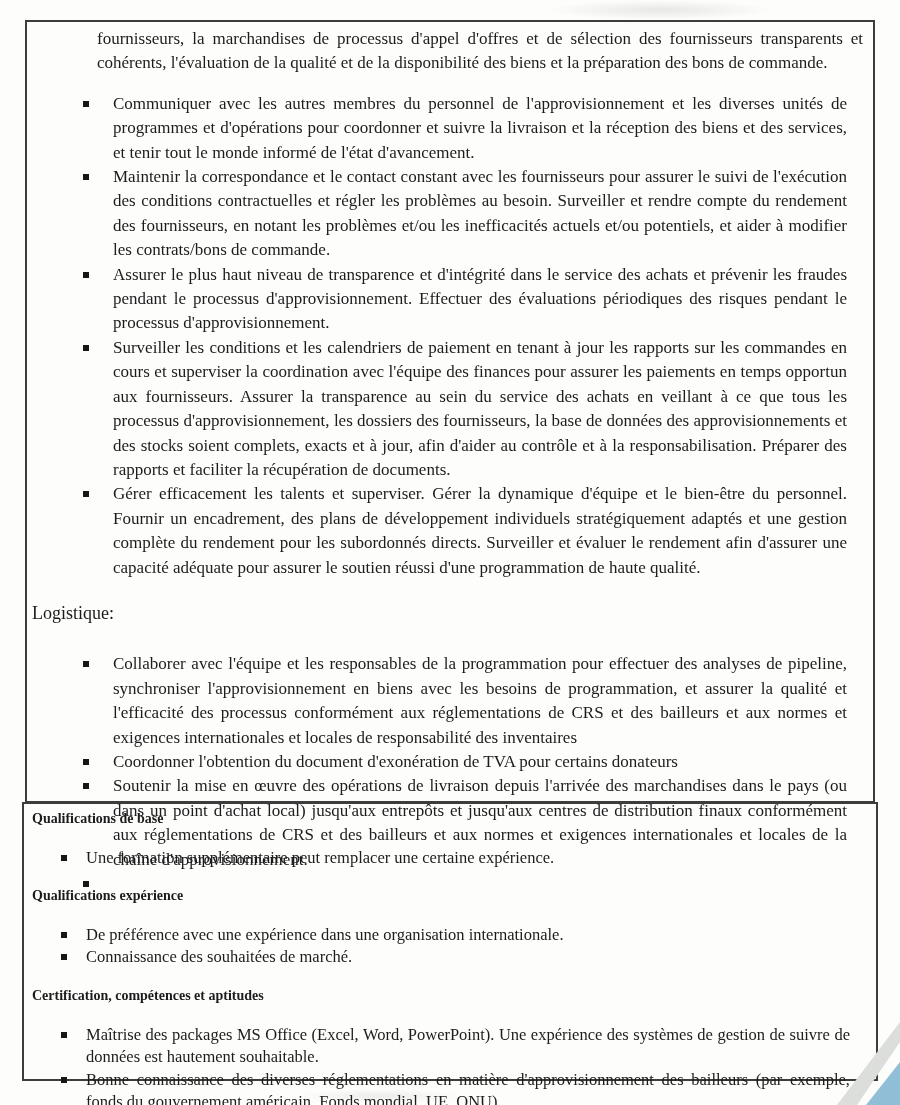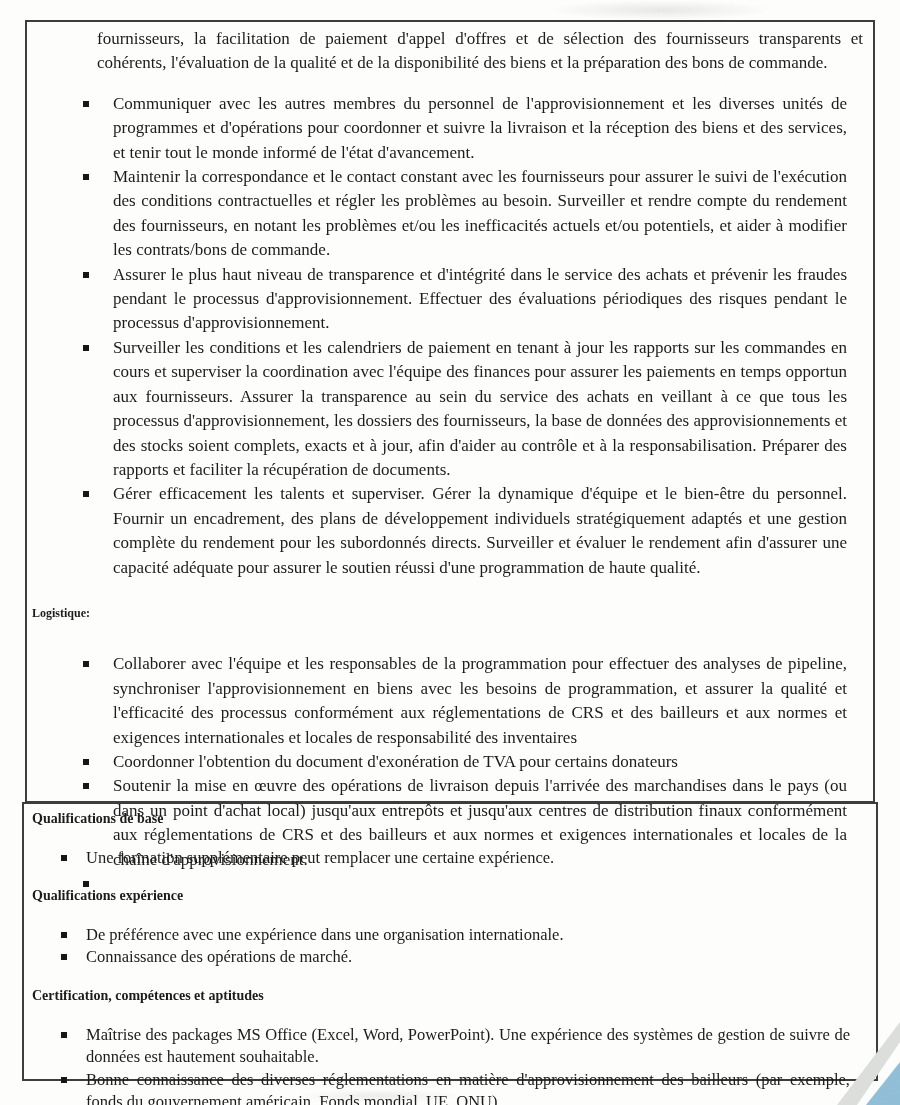--- a/index.html
+++ b/index.html
@@ -14,40 +14,40 @@
     overflow:hidden;
   }
   .box{box-sizing:border-box;position:absolute;border:2px solid #3d3d3d;background:transparent;}
   .box1{left:25px;top:20px;width:850px;height:783px;padding:5px 10px 0 0;font-size:17px;line-height:24.4px;}
   .box2{left:22px;top:802px;width:856px;height:279px;padding:4px 10px 0 8px;font-size:16.5px;line-height:22.6px;}
 
   .cont-para{margin:0 0 0 70px;text-align:justify;}
   ul{list-style:none;margin:16px;padding:0;}
   .box1 li{position:relative;margin-left:70px;text-align:justify;}
   .box1 .sq{position:absolute;left:-30px;top:9px;width:6px;height:6px;background:#161616;}
-  .heading-logistique{font-weight:bold;margin:21px 0 0 5px;font-size:12px;}
+  .heading-logistique{font-weight:normal;margin:21px 0 0 5px;font-size:18px;}
   .box1 .list-logistique{margin-top:27px;}
 
   .box2 .sec-heading{font-weight:bold;margin:0;font-size:14px;}
   .box2 li{position:relative;margin-left:38px;text-align:justify;}
   .box2 .sq{position:absolute;left:-25px;top:8px;width:6px;height:6px;background:#161616;}
 
   .corner-layer{position:absolute;left:0;top:0;width:900px;height:1105px;pointer-events:none;}
   .corner-band{position:absolute;left:0;top:0;width:900px;height:1105px;
     clip-path:polygon(900px 1022px, 900px 1042px, 857px 1105px, 837px 1105px);
     background:#dcdedb;}
   .corner-tri{position:absolute;left:0;top:0;width:900px;height:1105px;
     clip-path:polygon(900px 1062px, 900px 1105px, 866px 1105px);
     background:linear-gradient(135deg,#c6dfec 0%,#9fc9de 60%,#8fbed6 100%);}
 </style>
 </head>
 <body>
 
 <div class="box box1">
-  <p class="cont-para">fournisseurs, la facilitation de paiement d'appel d'offres et de sélection des fournisseurs transparents et cohérents, l'évaluation de la qualité et de la disponibilité des biens et la préparation des bons de commande.</p>
+  <p class="cont-para">fournisseurs, la marchandises de processus d'appel d'offres et de sélection des fournisseurs transparents et cohérents, l'évaluation de la qualité et de la disponibilité des biens et la préparation des bons de commande.</p>
 
   <ul class="list-main">
     <li><span class="sq"></span><span>Communiquer avec les autres membres du personnel de l'approvisionnement et les diverses unités de programmes et d'opérations pour coordonner et suivre la livraison et la réception des biens et des services, et tenir tout le monde informé de l'état d'avancement.</span></li>
     <li><span class="sq"></span><span>Maintenir la correspondance et le contact constant avec les fournisseurs pour assurer le suivi de l'exécution des conditions contractuelles et régler les problèmes au besoin. Surveiller et rendre compte du rendement des fournisseurs, en notant les problèmes et/ou les inefficacités actuels et/ou potentiels, et aider à modifier les contrats/bons de commande.</span></li>
     <li><span class="sq"></span><span>Assurer le plus haut niveau de transparence et d'intégrité dans le service des achats et prévenir les fraudes pendant le processus d'approvisionnement. Effectuer des évaluations périodiques des risques pendant le processus d'approvisionnement.</span></li>
     <li><span class="sq"></span><span>Surveiller les conditions et les calendriers de paiement en tenant à jour les rapports sur les commandes en cours et superviser la coordination avec l'équipe des finances pour assurer les paiements en temps opportun aux fournisseurs. Assurer la transparence au sein du service des achats en veillant à ce que tous les processus d'approvisionnement, les dossiers des fournisseurs, la base de données des approvisionnements et des stocks soient complets, exacts et à jour, afin d'aider au contrôle et à la responsabilisation. Préparer des rapports et faciliter la récupération de documents.</span></li>
     <li><span class="sq"></span><span>Gérer efficacement les talents et superviser. Gérer la dynamique d'équipe et le bien-être du personnel. Fournir un encadrement, des plans de développement individuels stratégiquement adaptés et une gestion complète du rendement pour les subordonnés directs. Surveiller et évaluer le rendement afin d'assurer une capacité adéquate pour assurer le soutien réussi d'une programmation de haute qualité.</span></li>
   </ul>
 
   <p class="heading-logistique">Logistique:</p>
@@ -64,21 +64,21 @@
 
   <p class="sec-heading">Qualifications de base</p>
   <ul>
     <li><span class="sq"></span><span>Une formation supplémentaire peut remplacer une certaine expérience.</span></li>
   </ul>
 
   <p class="sec-heading">Qualifications expérience</p>
   <ul>
     <li><span class="sq"></span></li>
     <li><span class="sq"></span><span>De préférence avec une expérience dans une organisation internationale.</span></li>
-    <li><span class="sq"></span><span>Connaissance des opérations de marché.</span></li>
+    <li><span class="sq"></span><span>Connaissance des souhaitées de marché.</span></li>
   </ul>
 
   <p class="sec-heading">Certification, compétences et aptitudes</p>
   <ul>
     <li><span class="sq"></span><span>Maîtrise des packages MS Office (Excel, Word, PowerPoint). Une expérience des systèmes de gestion de suivre de données est hautement souhaitable.</span></li>
     <li><span class="sq"></span><span>Bonne connaissance des diverses réglementations en matière d'approvisionnement des bailleurs (par exemple, fonds du gouvernement américain, Fonds mondial, UE, ONU)</span></li>
   </ul>
 </div>
 
 <div class="corner-layer">

